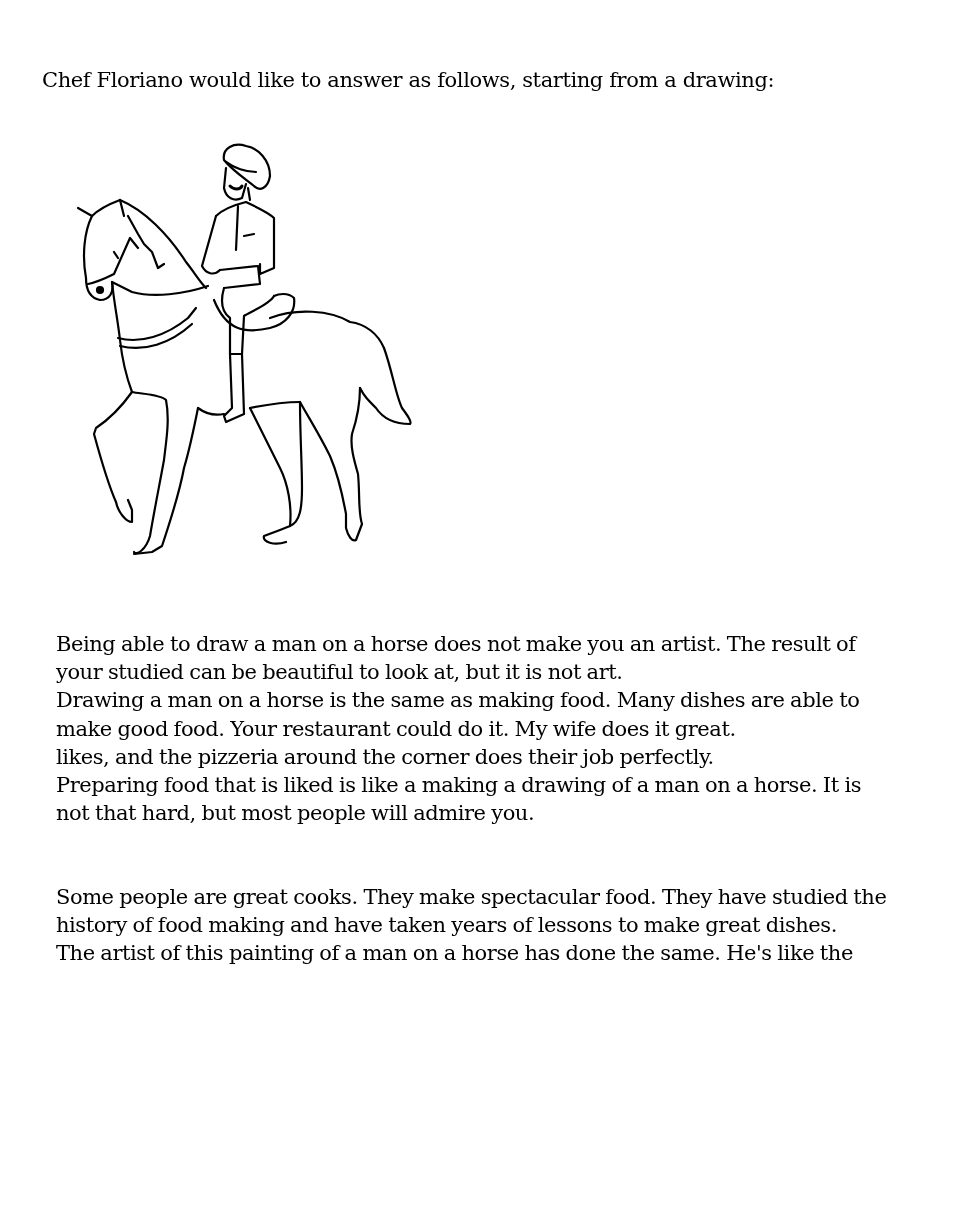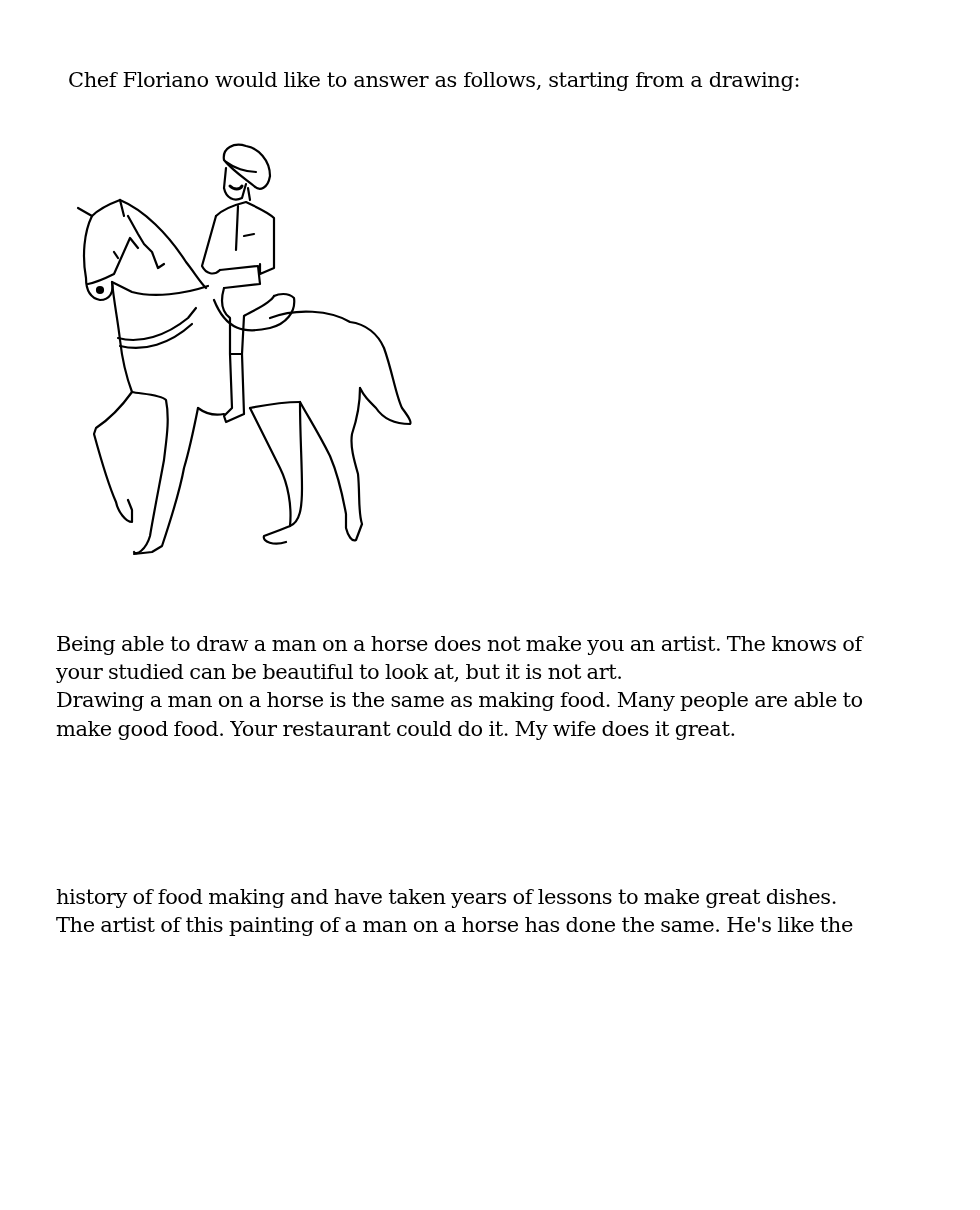--- a/index.html
+++ b/index.html
@@ -1,18 +1,18 @@
 <!DOCTYPE html>
 <html><head>
 <meta charset="utf-8">
 <style>
   html, body { margin: 0; padding: 0; background: #ffffff; }
   body { width: 980px; height: 1210px; position: relative; overflow: hidden;
          font-family: "DejaVu Serif", "Liberation Serif", serif; color: #000; }
-  .intro { position: absolute; left: 68px; top: 68px; font-size: 21px; letter-spacing: -0.4px; white-space: nowrap; }
+  .intro { position: absolute; left: 42px; top: 68px; font-size: 21px; letter-spacing: -0.4px; white-space: nowrap; }
   .drawing { position: absolute; left: 74px; top: 138px; width: 340px; height: 428px; }
   .para { position: absolute; left: 56px; font-size: 21px; line-height: 28.2px; letter-spacing: -0.45px; word-spacing: -0.5px; }
   .para p { margin: 0; white-space: nowrap; }
   .p1 { top: 630px; }
   .p2 { top: 883px; }
 </style>
 </head>
 <body>
 
 <div>
@@ -63,23 +63,27 @@
       <path d="M58 254 C48 268 34 282 22 290 L20 296 C26 318 34 346 42 364 C44 374 52 384 58 384 L58 372 L54 362"></path>
       <path d="M58 254 C66 256 86 256 92 262 C96 282 92 304 90 322 C86 344 80 374 76 398 C72 412 62 418 60 414"></path>
       <path d="M124 270 C120 290 116 310 110 330 C106 352 96 384 88 408 L78 414 L60 416"></path>
 
       <path d="M176 270 C186 290 196 310 206 330 C214 346 218 368 216 388 L206 392 L190 398 C188 404 200 408 212 404"></path>
       <path d="M226 264 C226 296 228 326 228 350 C228 370 226 384 216 388"></path>
     </svg>
   </div>
 
   <div class="para p1">
-    <p>Being able to draw a man on a horse does not make you an artist.  The knows of</p>
+    <p>Being able to draw a man on a horse does not make you an artist.  The result of</p>
     <p>your studied can be beautiful to look at, but it is not art.</p>
-    <p>Drawing a man on a horse is the same as making food. Many people are able to</p>
+    <p>Drawing a man on a horse is the same as making food. Many dishes are able to</p>
     <p>make good food. Your restaurant could do it. My wife does it great.</p>
+    <p>likes, and the pizzeria around the corner does their job perfectly.</p>
+    <p>Preparing food that is liked is like a making a drawing of a man on a horse. It is</p>
+    <p>not that hard, but most people will admire you.</p>
   </div>
 
   <div class="para p2">
+    <p>Some people are great cooks. They make spectacular food. They have studied the</p>
     <p>history of food making and have taken years of lessons to make great dishes.</p>
     <p>The artist of this painting of a man on a horse has done the same. He's like the</p>
   </div>
 </div>
 
 </body></html>

